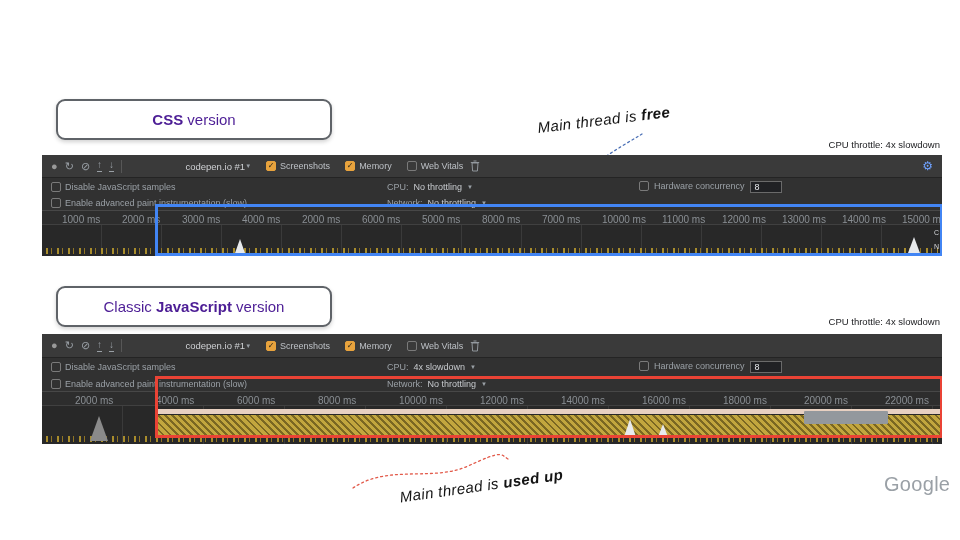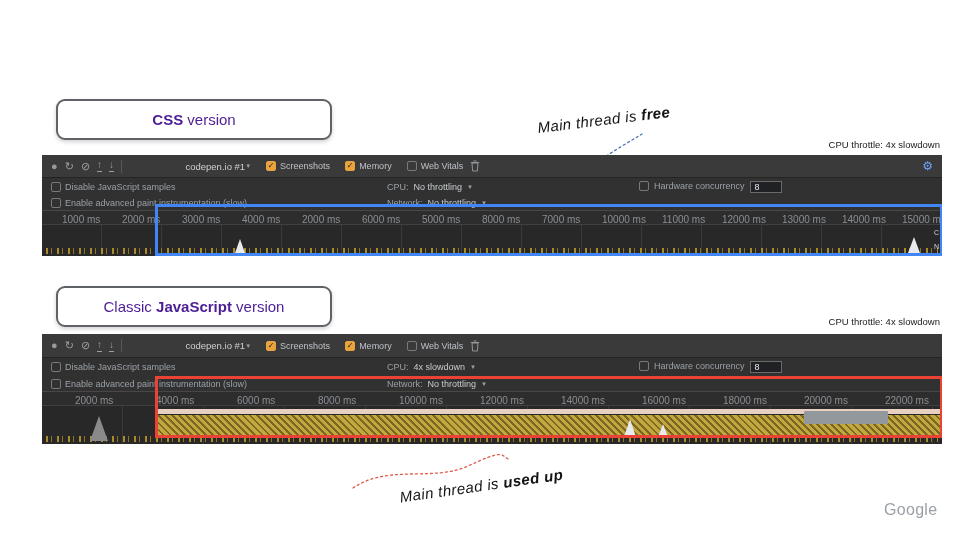--- a/index.html
+++ b/index.html
@@ -84,21 +84,21 @@
   .grayblock{position:absolute;left:762px;top:5px;width:84px;height:13px;background:#93989d;border-radius:1px}
 
   .hl{position:absolute;pointer-events:none;z-index:5}
   #hl-blue{left:113px;top:49px;width:788px;height:52px;border:3px solid #4285f4}
   #hl-red{left:113px;top:42px;width:788px;height:62px;border:3px solid #ea4335}
 
   .edge-label{position:absolute;right:3px;font-size:7px;color:#d7d9dc;z-index:6}
   #edge-c{top:74px}
   #edge-n{top:88px}
 
-  .brand{position:absolute;left:884px;top:501px;font-size:16px;color:#9aa0a6;letter-spacing:.3px}
+  .brand{position:absolute;left:884px;top:473px;font-size:20px;color:#9aa0a6;letter-spacing:.3px}
 </style>
 </head>
 <body>
 
 <div class="slide">
 
 
   <div class="vlabel" id="css-label"><span class="b">CSS</span><span> version</span></div>
 
   <div class="vlabel" id="js-label"><span>Classic </span><span class="b">JavaScript</span><span> version</span></div>

